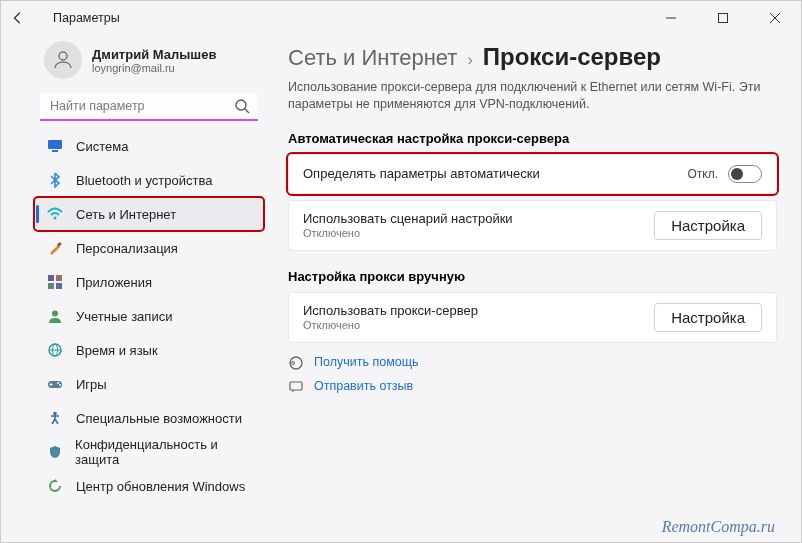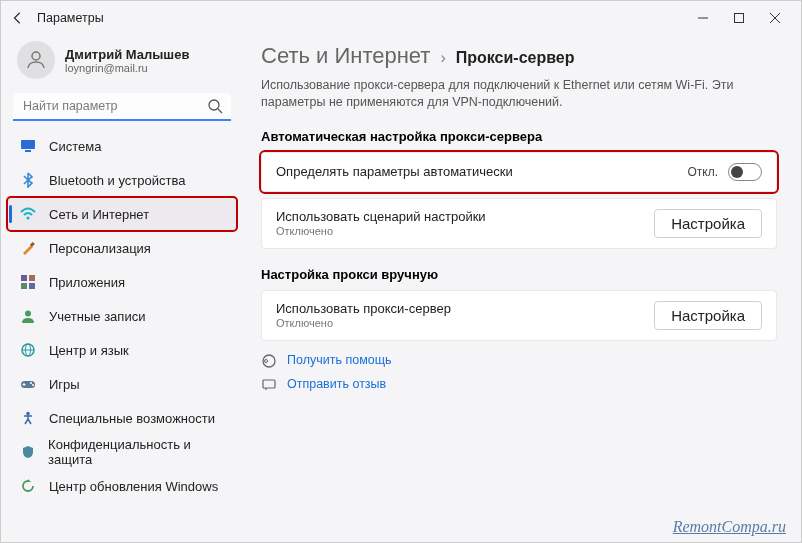--- a/index.html
+++ b/index.html
@@ -1,69 +1,69 @@
 <!DOCTYPE html>
 <html><head>
 <meta charset="utf-8">
 <style>
   * { box-sizing: border-box; margin: 0; padding: 0; font-family: "Segoe UI", Arial, sans-serif; }
   body { width: 802px; height: 543px; background: #f5f5f7; overflow: hidden; position: relative; border: 1px solid #ccc; }
 
-  .titlebar { height: 34px; display: flex; align-items: center; padding: 0 8px; font-size: 12px; color: #222; }
+  .titlebar { height: 34px; display: flex; align-items: center; padding: 0 8px; font-size: 12px; color: #222; gap: 16px; }
   .titlebar .back { width: 18px; height: 18px; display: flex; align-items: center; justify-content: center; margin-right: 10px; }
   .titlebar .title { flex: 1; font-size: 12.5px; color: #222; }
   .titlebar .winbtn { width: 36px; height: 28px; display: flex; align-items: center; justify-content: center; }
   .titlebar svg { display: block; }
 
-  .content { display: flex; height: calc(100% - 34px); }
+  .content { display: flex; height: calc(100% - 34px); margin-left: 27px; }
 
   .sidebar { width: 246px; padding: 4px 10px 0 6px; }
   .profile { display: flex; align-items: center; padding: 2px 6px 10px 10px; }
   .avatar { width: 38px; height: 38px; border-radius: 50%; background: #e0e0e2; display: flex; align-items: center; justify-content: center; margin-right: 10px; }
   .avatar svg { width: 24px; height: 24px; }
   .profile .texts .name { font-size: 13px; font-weight: 600; color: #222; }
   .profile .texts .email { font-size: 11px; color: #666; }
 
   .search { position: relative; margin: 4px 6px 8px 6px; }
-  .search input { width: 100%; height: 28px; border: none; border-bottom: 2px solid #3b82f6; background: #fdfdfd; padding: 0 28px 0 10px; font-size: 12.5px; color: #0f766e; border-radius: 4px 4px 0 0; }
+  .search input { width: 100%; height: 28px; border: none; border-bottom: 2px solid #d946ef; background: #fdfdfd; padding: 0 28px 0 10px; font-size: 12.5px; color: #0f766e; border-radius: 4px 4px 0 0; }
   .search input::placeholder { color: #7a7a7a; }
   .search .ico { position: absolute; right: 6px; top: 5px; width: 18px; height: 18px; color: #555; }
 
   .navlist { list-style: none; margin-top: 6px; }
   .navlist li { display: flex; align-items: center; height: 34px; padding: 0 8px 0 12px; font-size: 13px; color: #222; border-radius: 4px; position: relative; }
   .navlist li .nico { width: 18px; height: 18px; margin-right: 12px; display: flex; align-items: center; justify-content: center; }
   .navlist li.active { background: #eceaee; }
   .navlist li.active::before { content: ""; position: absolute; left: 2px; top: 8px; bottom: 8px; width: 3px; background: #1a6fd8; border-radius: 2px; }
   .navlist li.active.hl { outline: 2px solid #c00000; outline-offset: -1px; }
 
   .main { flex: 1; padding: 8px 24px 0 14px; overflow-y: auto; }
   .breadcrumb { display: flex; align-items: baseline; gap: 10px; margin-bottom: 8px; }
   .breadcrumb .bc1 { font-size: 22px; font-weight: 400; color: #666; }
   .breadcrumb .chev { font-size: 16px; color: #888; }
-  .breadcrumb .bc2 { font-size: 16px; font-weight: 600; color: #222; }
+  .breadcrumb .bc2 { font-size: 24px; font-weight: 600; color: #222; }
   .desc { font-size: 12.5px; color: #555; line-height: 1.35; margin-bottom: 18px; max-width: 510px; }
 
   .section-title { font-size: 13px; font-weight: 600; color: #000000; margin: 8px 0 8px 0; }
 
   .card { background: #fff; border: 1px solid #e8e8ea; border-radius: 4px; padding: 10px 14px; margin-bottom: 6px; display: flex; align-items: center; }
   .card .ctexts { flex: 1; }
   .card .ctitle { font-size: 13px; color: #222; }
   .card .csub { font-size: 11px; color: #777; margin-top: 1px; }
   .card .state { font-size: 12px; color: #444; margin-right: 10px; }
   .toggle { width: 34px; height: 18px; border-radius: 9px; background: #fff; border: 1px solid #888; position: relative; }
   .toggle .knob { position: absolute; left: 2px; top: 2px; width: 12px; height: 12px; border-radius: 50%; background: #444; }
   .card.highlight { outline: 2px solid #c00000; border-radius: 4px; }
 
   .btn { background: #fff; border: 1px solid #d0d0d2; border-radius: 4px; padding: 5px 16px; font-size: 15px; color: #222; }
 
   .helplinks { margin-top: 12px; }
   .helplinks .hl-row { display: flex; align-items: flex-start; font-size: 12.5px; color: #1a6fd8; margin-bottom: 8px; }
   .helplinks .hl-row .hico { width: 16px; height: 16px; margin-right: 10px; color: #666; display: flex; align-items: center; justify-content: center; }
 
-  .watermark { position: absolute; right: 15px; bottom: 6px; font-family: Georgia, serif; font-style: italic; font-size: 16px; color: #5a7aa8; text-decoration: underline; }
+  .watermark { position: absolute; right: 26px; bottom: 6px; font-family: Georgia, serif; font-style: italic; font-size: 16px; color: #5a7aa8; }
 </style>
 </head>
 <body>
 
 <div class="titlebar">
   <div class="back">
     <svg viewBox="0 0 16 16" width="14" height="14">
         <path d="M10 2 L4 8 L10 14" stroke="#333" stroke-width="1.5" fill="none"></path>
       </svg>
   </div>
@@ -169,21 +169,21 @@
         <span>Учетные записи</span>
       </li>
       <li>
         <span class="nico">
             <svg width="14" height="14" viewBox="0 0 14 14">
               <circle cx="7" cy="7" r="6" fill="none" stroke="#2a9aa0" stroke-width="1.5"></circle>
               <ellipse cx="7" cy="7" rx="2.5" ry="6" fill="none" stroke="#2a9aa0" stroke-width="1"></ellipse>
               <line x1="1" y1="7" x2="13" y2="7" stroke="#2a9aa0" stroke-width="1"></line>
             </svg>
           </span>
-        <span>Центр и язык</span>
+        <span>Время и язык</span>
       </li>
       <li>
         <span class="nico">
             <svg width="16" height="12" viewBox="0 0 16 12">
               <rect x="1" y="3" width="14" height="7" rx="3.5" fill="#5a7a9a"></rect>
               <circle cx="11" cy="5" r="1" fill="#fff"></circle>
               <circle cx="13" cy="7" r="1" fill="#fff"></circle>
               <path d="M4 5 v3 M2.5 6.5 h3" stroke="#fff" stroke-width="1"></path>
             </svg>
           </span>

